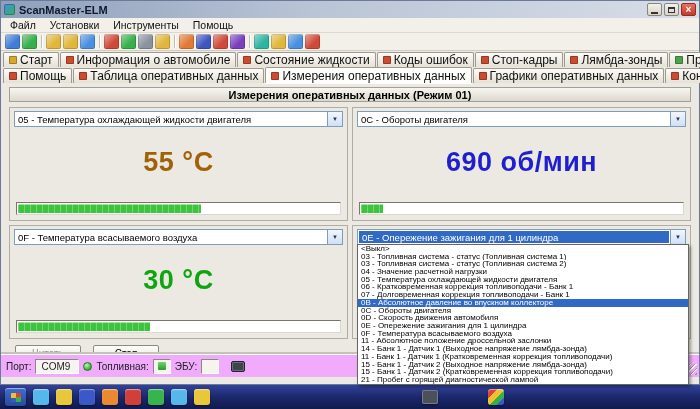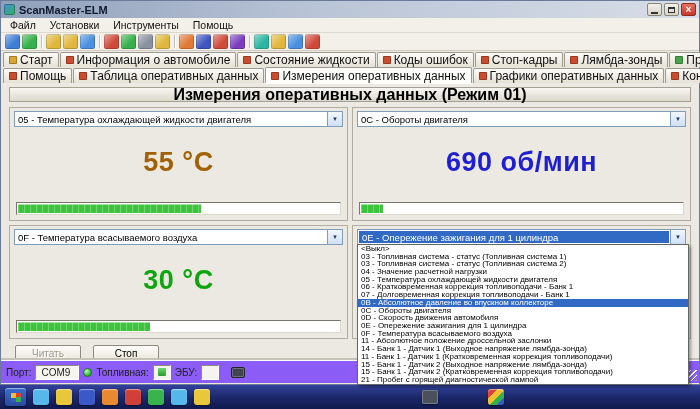--- a/index.html
+++ b/index.html
@@ -26,37 +26,37 @@
   .tsep { width: 1px; height: 13px; background: #c2beb4; margin: 0 2px; box-shadow: 1px 0 0 #fff; }
 
   .tabrow { position: absolute; left: 0; right: 0; height: 16px; display: flex; align-items: flex-end; gap: 1px; padding: 0 2px; background: #ece9e2; }
   .row1 { top: 50px; }
   .row2 { top: 66px; }
   .tab { height: 15px; display: inline-flex; align-items: center; gap: 3px; padding: 0 5px; font-size: 12px; white-space: nowrap; color: #111; background: linear-gradient(#fcfbf8, #e5e1d6); border: 1px solid #9d998f; border-bottom: none; border-radius: 2px 2px 0 0; }
   .tab.active { background: #fdfdfb; height: 16px; box-shadow: 0 1px 0 #fdfdfb; }
   .tabicon { width: 8px; height: 8px; border-radius: 1px; box-shadow: inset 0 0 0 1px rgba(0,0,0,.25); }
 
   .content { position: absolute; top: 82px; left: 0; right: 0; bottom: 23px; }
-  .pheader { position: absolute; top: 4px; left: 8px; right: 8px; height: 15px; border: 1px solid #a39f95; background: linear-gradient(#f8f6f1, #dcd8cd); text-align: center; font-weight: bold; font-size: 16px; line-height: 14px; color: #000; }
+  .pheader { position: absolute; top: 4px; left: 8px; right: 8px; height: 15px; border: 1px solid #a39f95; background: linear-gradient(#f8f6f1, #dcd8cd); text-align: center; font-weight: bold; font-size: 11px; line-height: 14px; color: #000; }
 
   .grid { position: absolute; top: 24px; left: 8px; right: 8px; height: 232px; display: grid; grid-template-columns: 1fr 1fr; grid-template-rows: 1fr 1fr; gap: 4px; }
   .quad { border: 1px solid #b1ada3; background: #ece9e2; display: flex; flex-direction: column; position: relative; }
   .combo { margin: 3px 4px 0; height: 16px; background: #fff; border: 1px solid #7f9db9; display: flex; align-items: stretch; font-size: 9.5px; }
   .ctext { flex: 1; display: flex; align-items: center; padding: 0 3px; white-space: nowrap; overflow: hidden; color: #000; }
   .combo.focused .ctext { background: #316ac5; color: #fff; margin: 1px; }
   .carrow { width: 15px; display: flex; align-items: center; justify-content: center; font-size: 6px; color: #22365c; background: linear-gradient(#f2f6fd, #cfe0f5); border-left: 1px solid #7f9db9; }
   .val { flex: 1; display: flex; align-items: center; justify-content: center; font-size: 27px; font-weight: bold; letter-spacing: .5px; padding-bottom: 4px; }
   .pbar { margin: 0 6px 5px; height: 13px; border: 1px solid; border-color: #7a766c #dcd8ce #dcd8ce #7a766c; background: #fff; padding: 1px; }
   .fill { height: 100%; background-image: repeating-linear-gradient(90deg, rgba(255,255,255,.28) 0 1px, rgba(255,255,255,0) 1px 6px); box-shadow: inset 0 1px 0 rgba(255,255,255,.5); }
 
   .btnrow { position: absolute; top: 262px; left: 14px; display: flex; gap: 12px; }
   .xpbtn { width: 66px; height: 17px; font-size: 10px; font-family: "Liberation Sans", sans-serif; background: linear-gradient(#fefdfb, #e9e5da); border: 1px solid #8e8a80; border-radius: 2px; color: #000; }
   .xpbtn:disabled { color: #9b978d; text-shadow: 1px 1px 0 #fff; }
 
-  .statusbar { position: absolute; bottom: 1px; left: 0; right: 0; height: 23px; display: flex; align-items: center; gap: 4px; padding: 0 5px; background: #8b5cf6; border-top: 1px solid #fff; box-shadow: 0 -2px 0 #c6c2b8; font-size: 10px; color: #222; }
+  .statusbar { position: absolute; bottom: 7px; left: 0; right: 0; height: 23px; display: flex; align-items: center; gap: 4px; padding: 0 5px; background: #f0abfc; border-top: 1px solid #fff; box-shadow: 0 -2px 0 #c6c2b8; font-size: 10px; color: #222; }
   .scell { border: 1px solid; border-color: #8c887e #fff #fff #8c887e; background: #f6f4ee; height: 15px; display: inline-flex; align-items: center; padding: 0 5px; min-width: 44px; }
   .scell.small { min-width: 18px; justify-content: center; padding: 0 2px; }
   .led { width: 9px; height: 9px; border-radius: 50%; background: radial-gradient(circle at 35% 30%, #b9f7b9, #2db52d 70%); border: 1px solid #1a7a1a; }
   .mini { width: 8px; height: 8px; border-radius: 1px; background: linear-gradient(#6fd66f, #2a9a2a); }
   .chip { width: 14px; height: 11px; background: #3f444d; border: 1px solid #22262c; border-radius: 2px; box-shadow: inset 0 0 0 1px #6a707a; margin-left: 8px; }
   .sspacer { flex: 1; }
   .rainbow { width: 13px; height: 13px; border-radius: 2px; margin-right: 58px; background: linear-gradient(135deg, #e0403a 0 30%, #f0a030 30% 55%, #35b04a 55% 75%, #3a58c8 75%); box-shadow: inset 0 0 0 1px rgba(0,0,0,.25); }
   .grip { position: absolute; right: 2px; bottom: 2px; width: 11px; height: 11px; background: repeating-linear-gradient(135deg, transparent 0 2px, #9a968c 2px 3px, #fff 3px 4px); }
 
   

